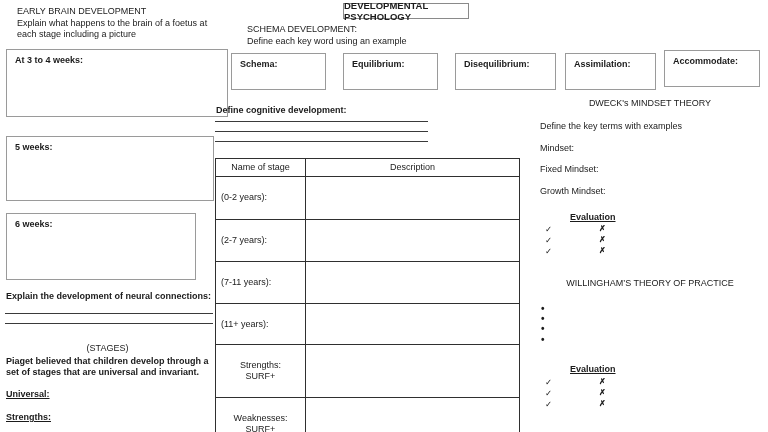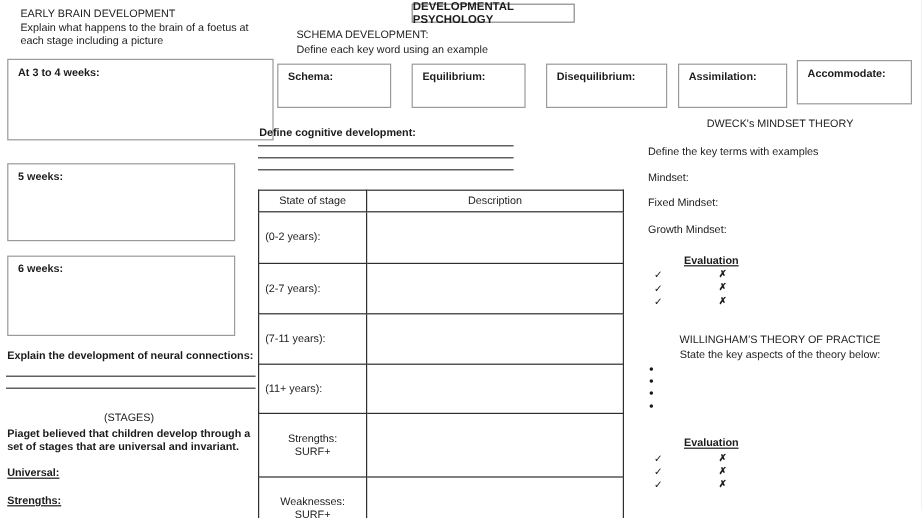--- a/index.html
+++ b/index.html
@@ -44,29 +44,29 @@
   .evalrow { position: absolute; width: 120px; height: 11px; }
   .evalrow .chk { position: absolute; left: 6px; top: 0; font-size: 8.5px; }
   .evalrow .crs { position: absolute; left: 60px; top: 0; font-size: 8px; font-weight: bold; }
   .bullet { position: absolute; font-size: 10px; font-weight: bold; }
 </style>
 </head>
 <body>
 
 <div class="page">
 
-  <div class="abs titlebox" style="left:343px; top:3px; width:136px; height:16px;">DEVELOPMENTAL PSYCHOLOGY</div>
+  <div class="abs titlebox" style="left:343px; top:3px; width:126px; height:16px;">DEVELOPMENTAL PSYCHOLOGY</div>
 
   <div class="abs" style="left:17px; top:6px;">EARLY BRAIN DEVELOPMENT</div>
   <div class="abs" style="left:17px; top:18px; width:198px;">Explain what happens to the brain of a foetus at each stage including a picture</div>
 
   <div class="abs fillbox" style="left:6px; top:49px; width:222px; height:68px;">
     <div class="boxlabel">At 3 to 4 weeks:</div>
   </div>
-  <div class="abs fillbox" style="left:6px; top:136px; width:190px; height:65px;">
+  <div class="abs fillbox" style="left:6px; top:136px; width:208px; height:65px;">
     <div class="boxlabel">5 weeks:</div>
   </div>
   <div class="abs fillbox" style="left:6px; top:213px; width:190px; height:67px;">
     <div class="boxlabel">6 weeks:</div>
   </div>
 
   <div class="abs bold" style="left:6px; top:291px; width:210px;">Explain the development of neural connections:</div>
   <div class="abs fline" style="left:5px; top:308px; width:208px; height:6px;"></div>
   <div class="abs fline" style="left:5px; top:318px; width:208px; height:6px;"></div>
 
@@ -99,21 +99,21 @@
   <div class="abs fline" style="left:215px; top:126px; width:213px; height:6px;"></div>
   <div class="abs fline" style="left:215px; top:136px; width:213px; height:6px;"></div>
 
   <table class="stages abs" style="left:215px; top:158px;">
     <colgroup>
         <col style="width:90px">
         <col style="width:214px">
       </colgroup>
     <tbody>
         <tr style="height:16px;">
-      <td class="hdr">State of stage</td>
+      <td class="hdr">Name of stage</td>
       <td class="hdr">Description</td>
     </tr>
     <tr style="height:43px;">
       <td>(0-2 years):</td>
       <td></td>
     </tr>
     <tr style="height:42px;">
       <td>(2-7 years):</td>
       <td></td>
     </tr>
@@ -156,21 +156,20 @@
   <div class="evalrow" style="left:539px; top:235px;">
     <span class="chk">✓</span>
     <span class="crs">✗</span>
   </div>
   <div class="evalrow" style="left:539px; top:246px;">
     <span class="chk">✓</span>
     <span class="crs">✗</span>
   </div>
 
   <div class="abs center" style="left:535px; top:278px; width:230px;">WILLINGHAM’S THEORY OF PRACTICE</div>
-  <div class="abs center" style="left:535px; top:290px; width:230px;">State the key aspects of the theory below:</div>
 
   <span class="bullet" style="left:541px; top:303px;">•</span>
   <span class="bullet" style="left:541px; top:313px;">•</span>
   <span class="bullet" style="left:541px; top:323px;">•</span>
   <span class="bullet" style="left:541px; top:334px;">•</span>
 
   <div class="abs ul" style="left:570px; top:364px;">Evaluation</div>
   <div class="evalrow" style="left:539px; top:377px;">
     <span class="chk">✓</span>
     <span class="crs">✗</span>

